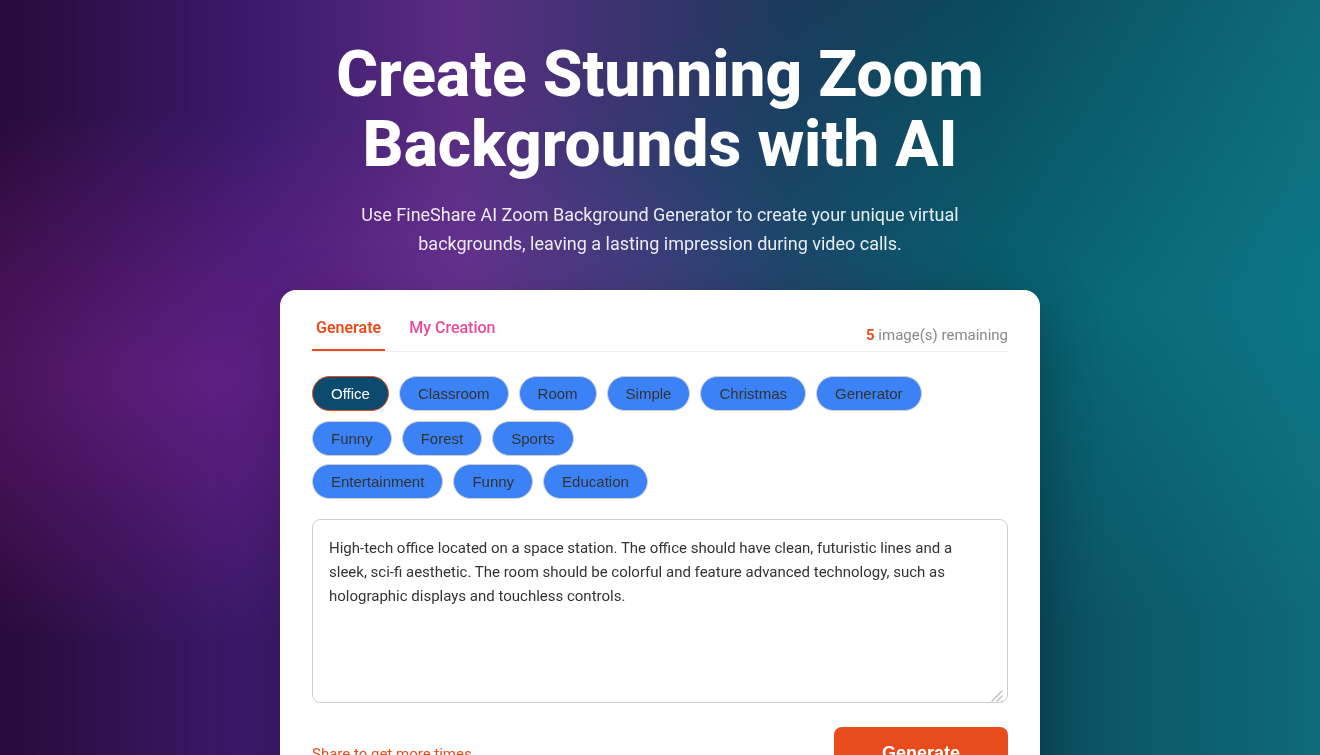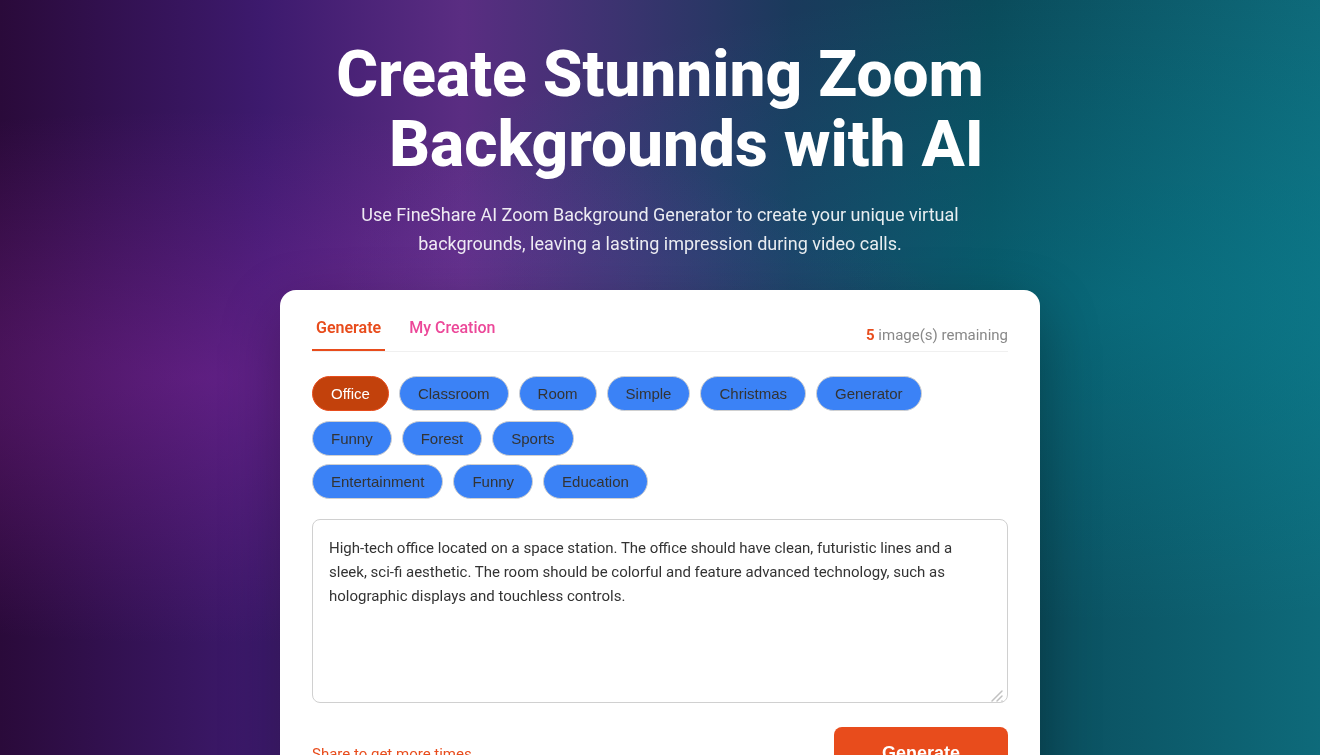--- a/index.html
+++ b/index.html
@@ -45,21 +45,21 @@
       display: flex;
       flex-direction: column;
       align-items: center;
       padding-top: 40px;
     }
 
     .hero-title {
       color: white;
       font-size: 64px;
       font-weight: 800;
-      text-align: right;
+      text-align: center;
       line-height: 1.1;
       max-width: 800px;
       margin-bottom: 20px;
     }
 
     .hero-subtitle {
       color: rgba(255, 255, 255, 0.9);
       font-size: 18px;
       text-align: center;
       max-width: 680px;
@@ -128,21 +128,21 @@
       font-size: 15px;
       cursor: pointer;
       border: 1.5px solid #d0d0d0;
       background: #3b82f6;
       color: #333;
       font-weight: 400;
       transition: all 0.15s;
     }
 
     .tag.active {
-      background: #c2410c;
+      background: #0c4a6e;
       color: white;
       border-color: #e84c1c;
     }
 
     .tags-row-2 {
       display: flex;
       flex-wrap: wrap;
       gap: 10px;
       margin-bottom: 20px;
     }

